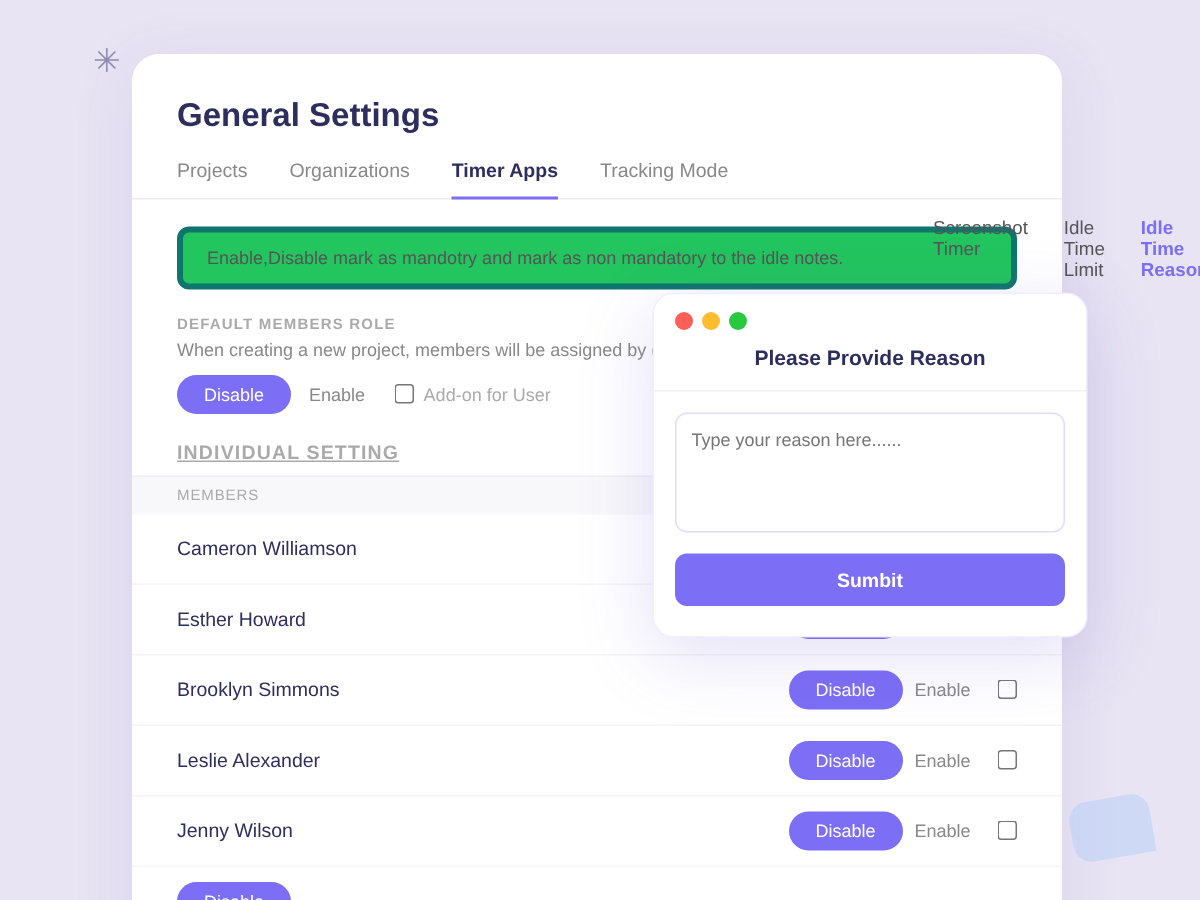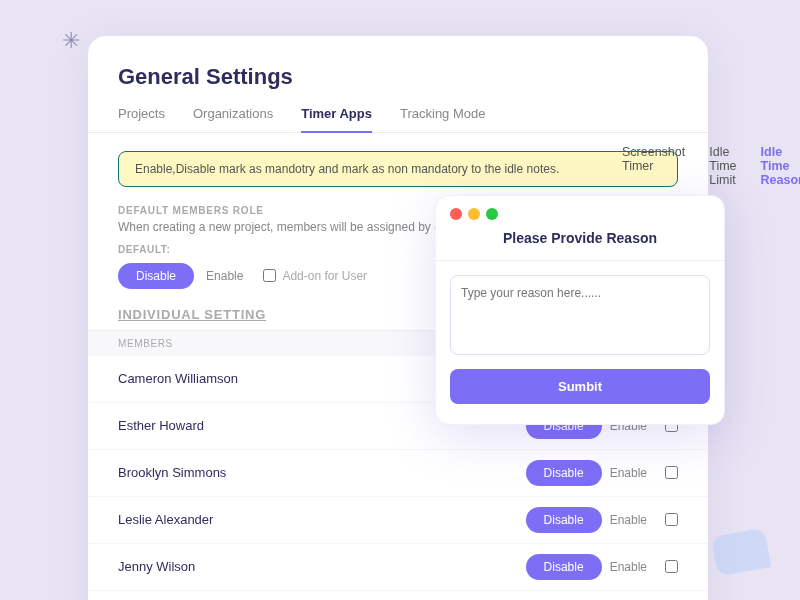--- a/index.html
+++ b/index.html
@@ -60,22 +60,22 @@
     }
     .tab.active {
       color: #2d2d5e;
       font-weight: 600;
       border-bottom: 2.5px solid #7c6ef5;
     }
 
     
     .info-banner {
       margin: 0 30px 18px 30px;
-      background: #fef9c3;
-      border: 1px solid #0f766e;
+      background: #22c55e;
+      border: 4px solid #0f766e;
       border-radius: 8px;
       padding: 10px 16px;
       font-size: 12px;
       color: #555;
     }
 
     
     .section-label {
       font-size: 10px;
       font-weight: 700;
@@ -317,21 +317,20 @@
     <div class="tab">Projects</div>
     <div class="tab">Organizations</div>
     <div class="tab active">Timer Apps</div>
     <div class="tab">Tracking Mode</div>
   </div>
 
   <div class="info-banner">Enable,Disable mark as mandotry and mark as non mandatory to the idle notes.</div>
 
   <div class="section-label">DEFAULT MEMBERS ROLE</div>
   <div class="section-desc">When creating a new project, members will be assigned by default to the selected role.</div>
-  <div class="default-label">DEFAULT:</div>
   <div class="toggle-row">
     <button class="btn-disable">Disable</button>
     <button class="btn-enable">Enable</button>
     <div class="checkbox-addon">
       <input type="checkbox" style="">
       <span>Add-on for User</span>
     </div>
   </div>
 
   <div class="individual-header">

